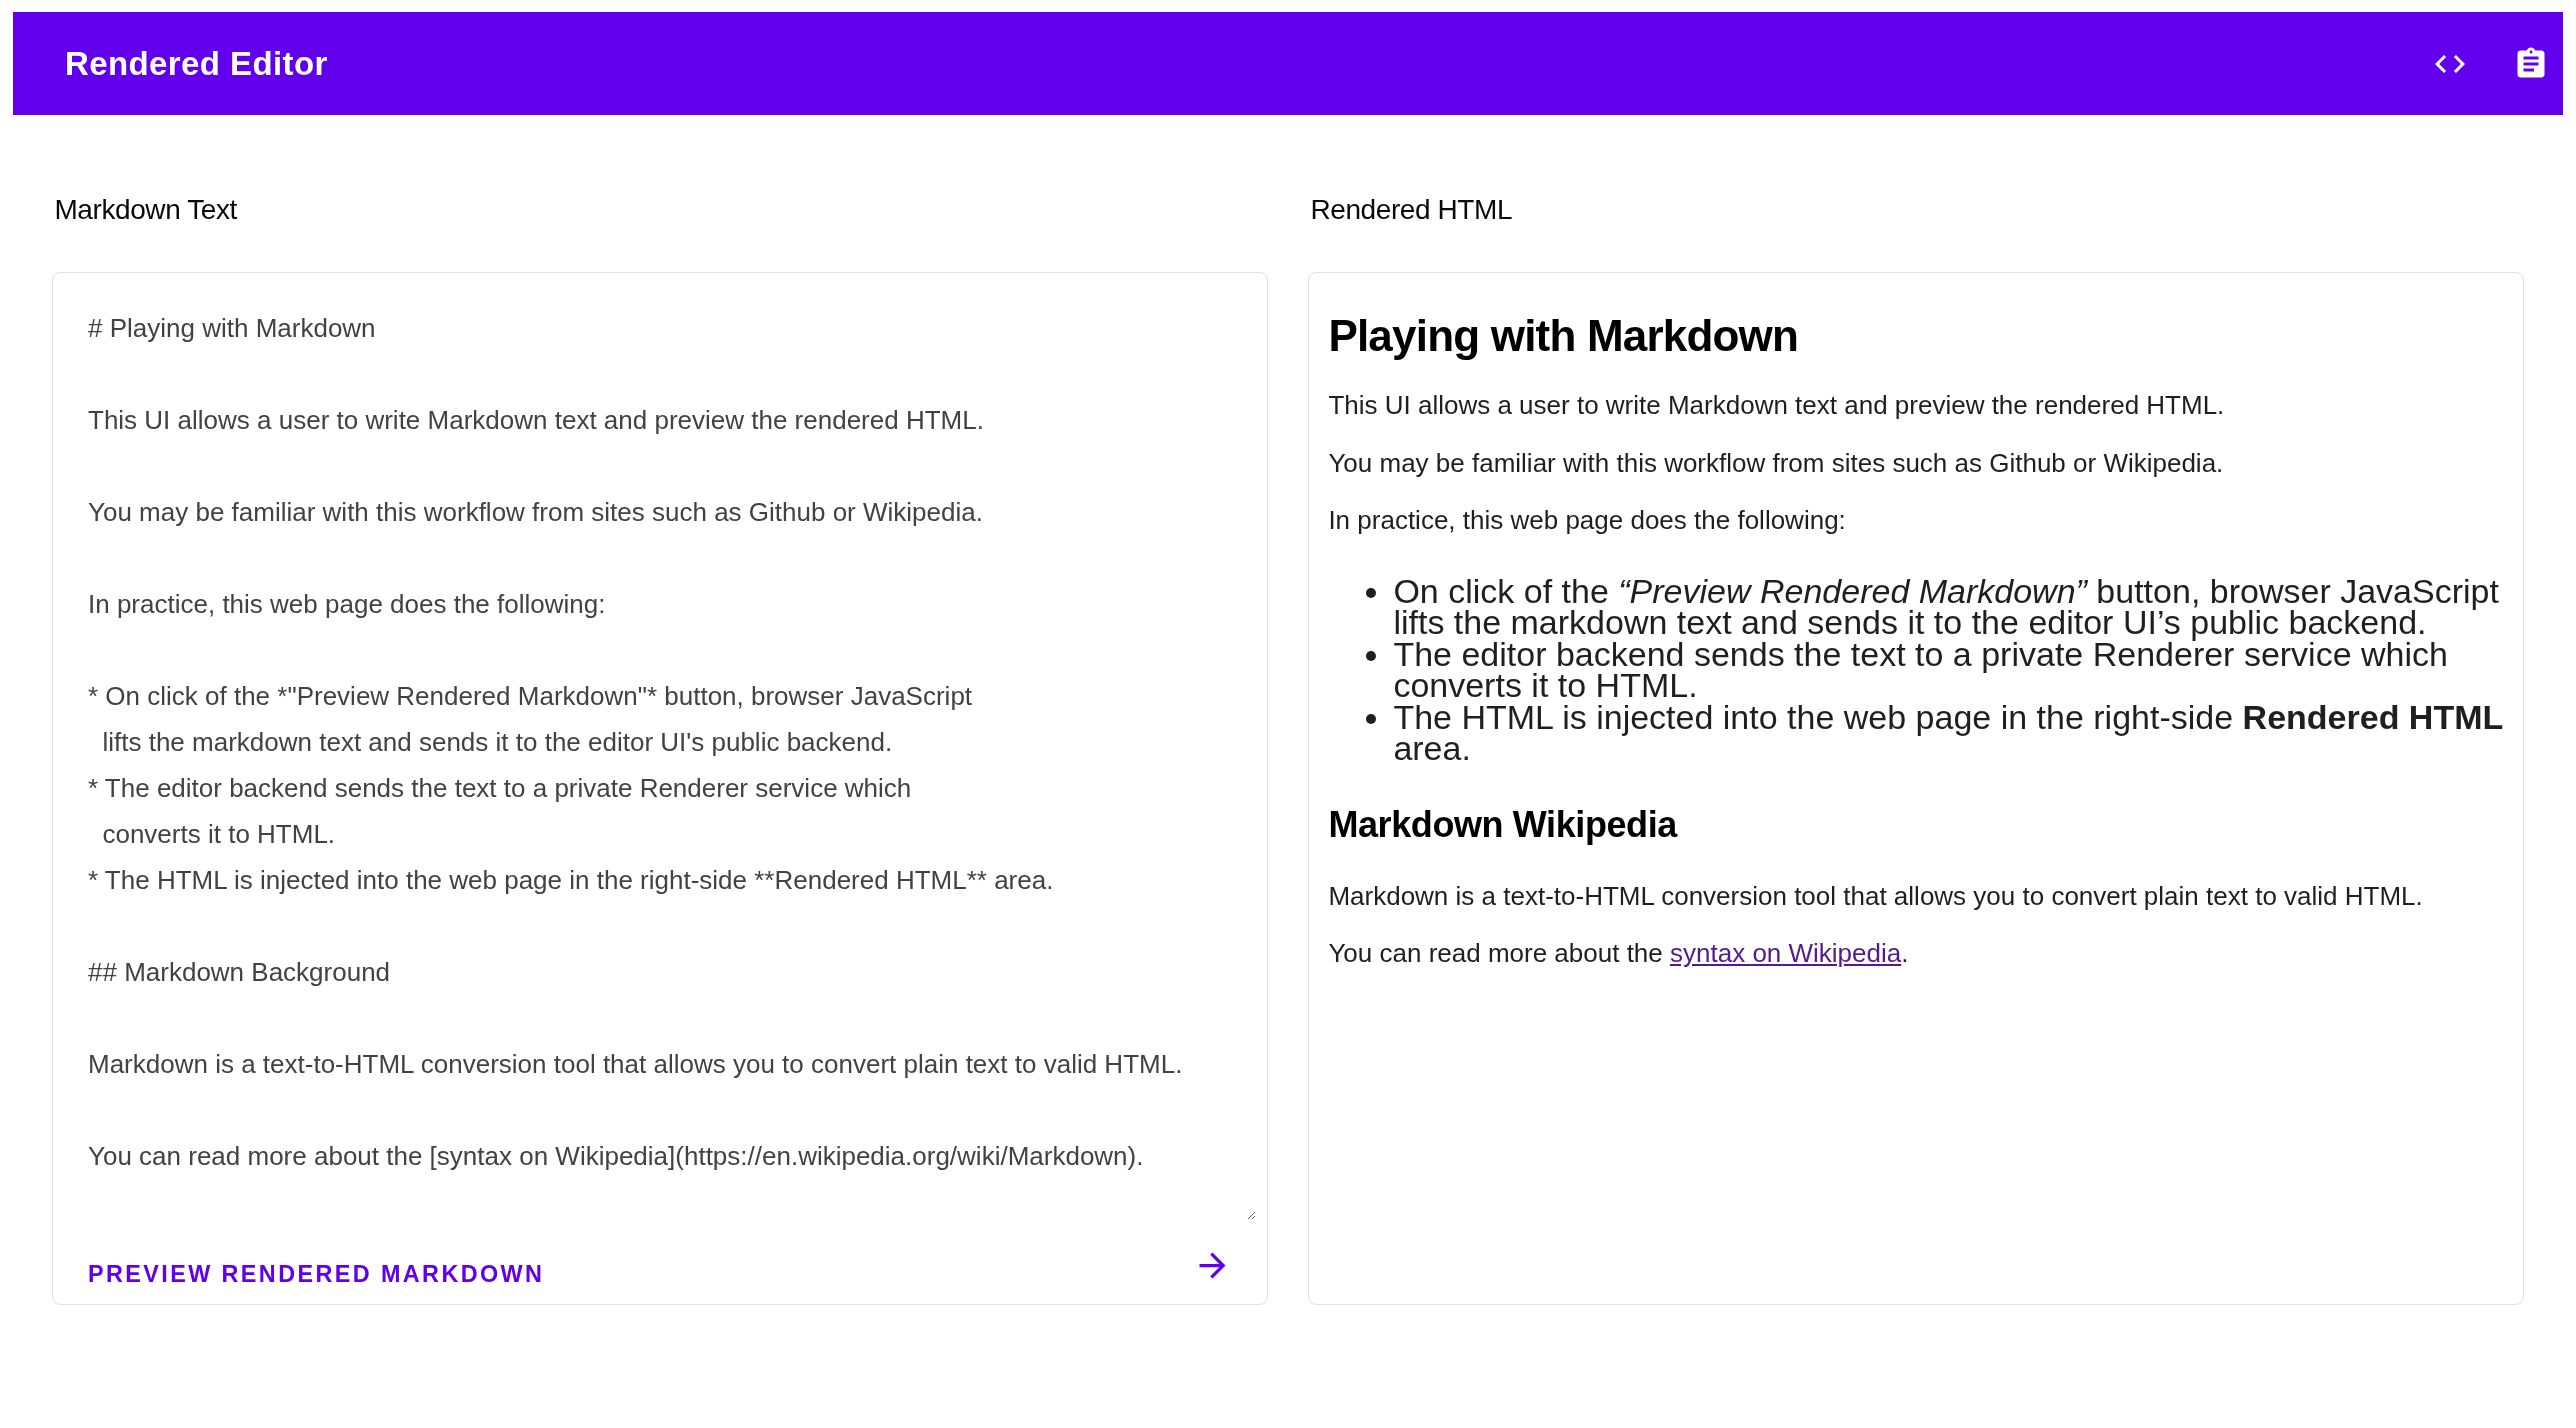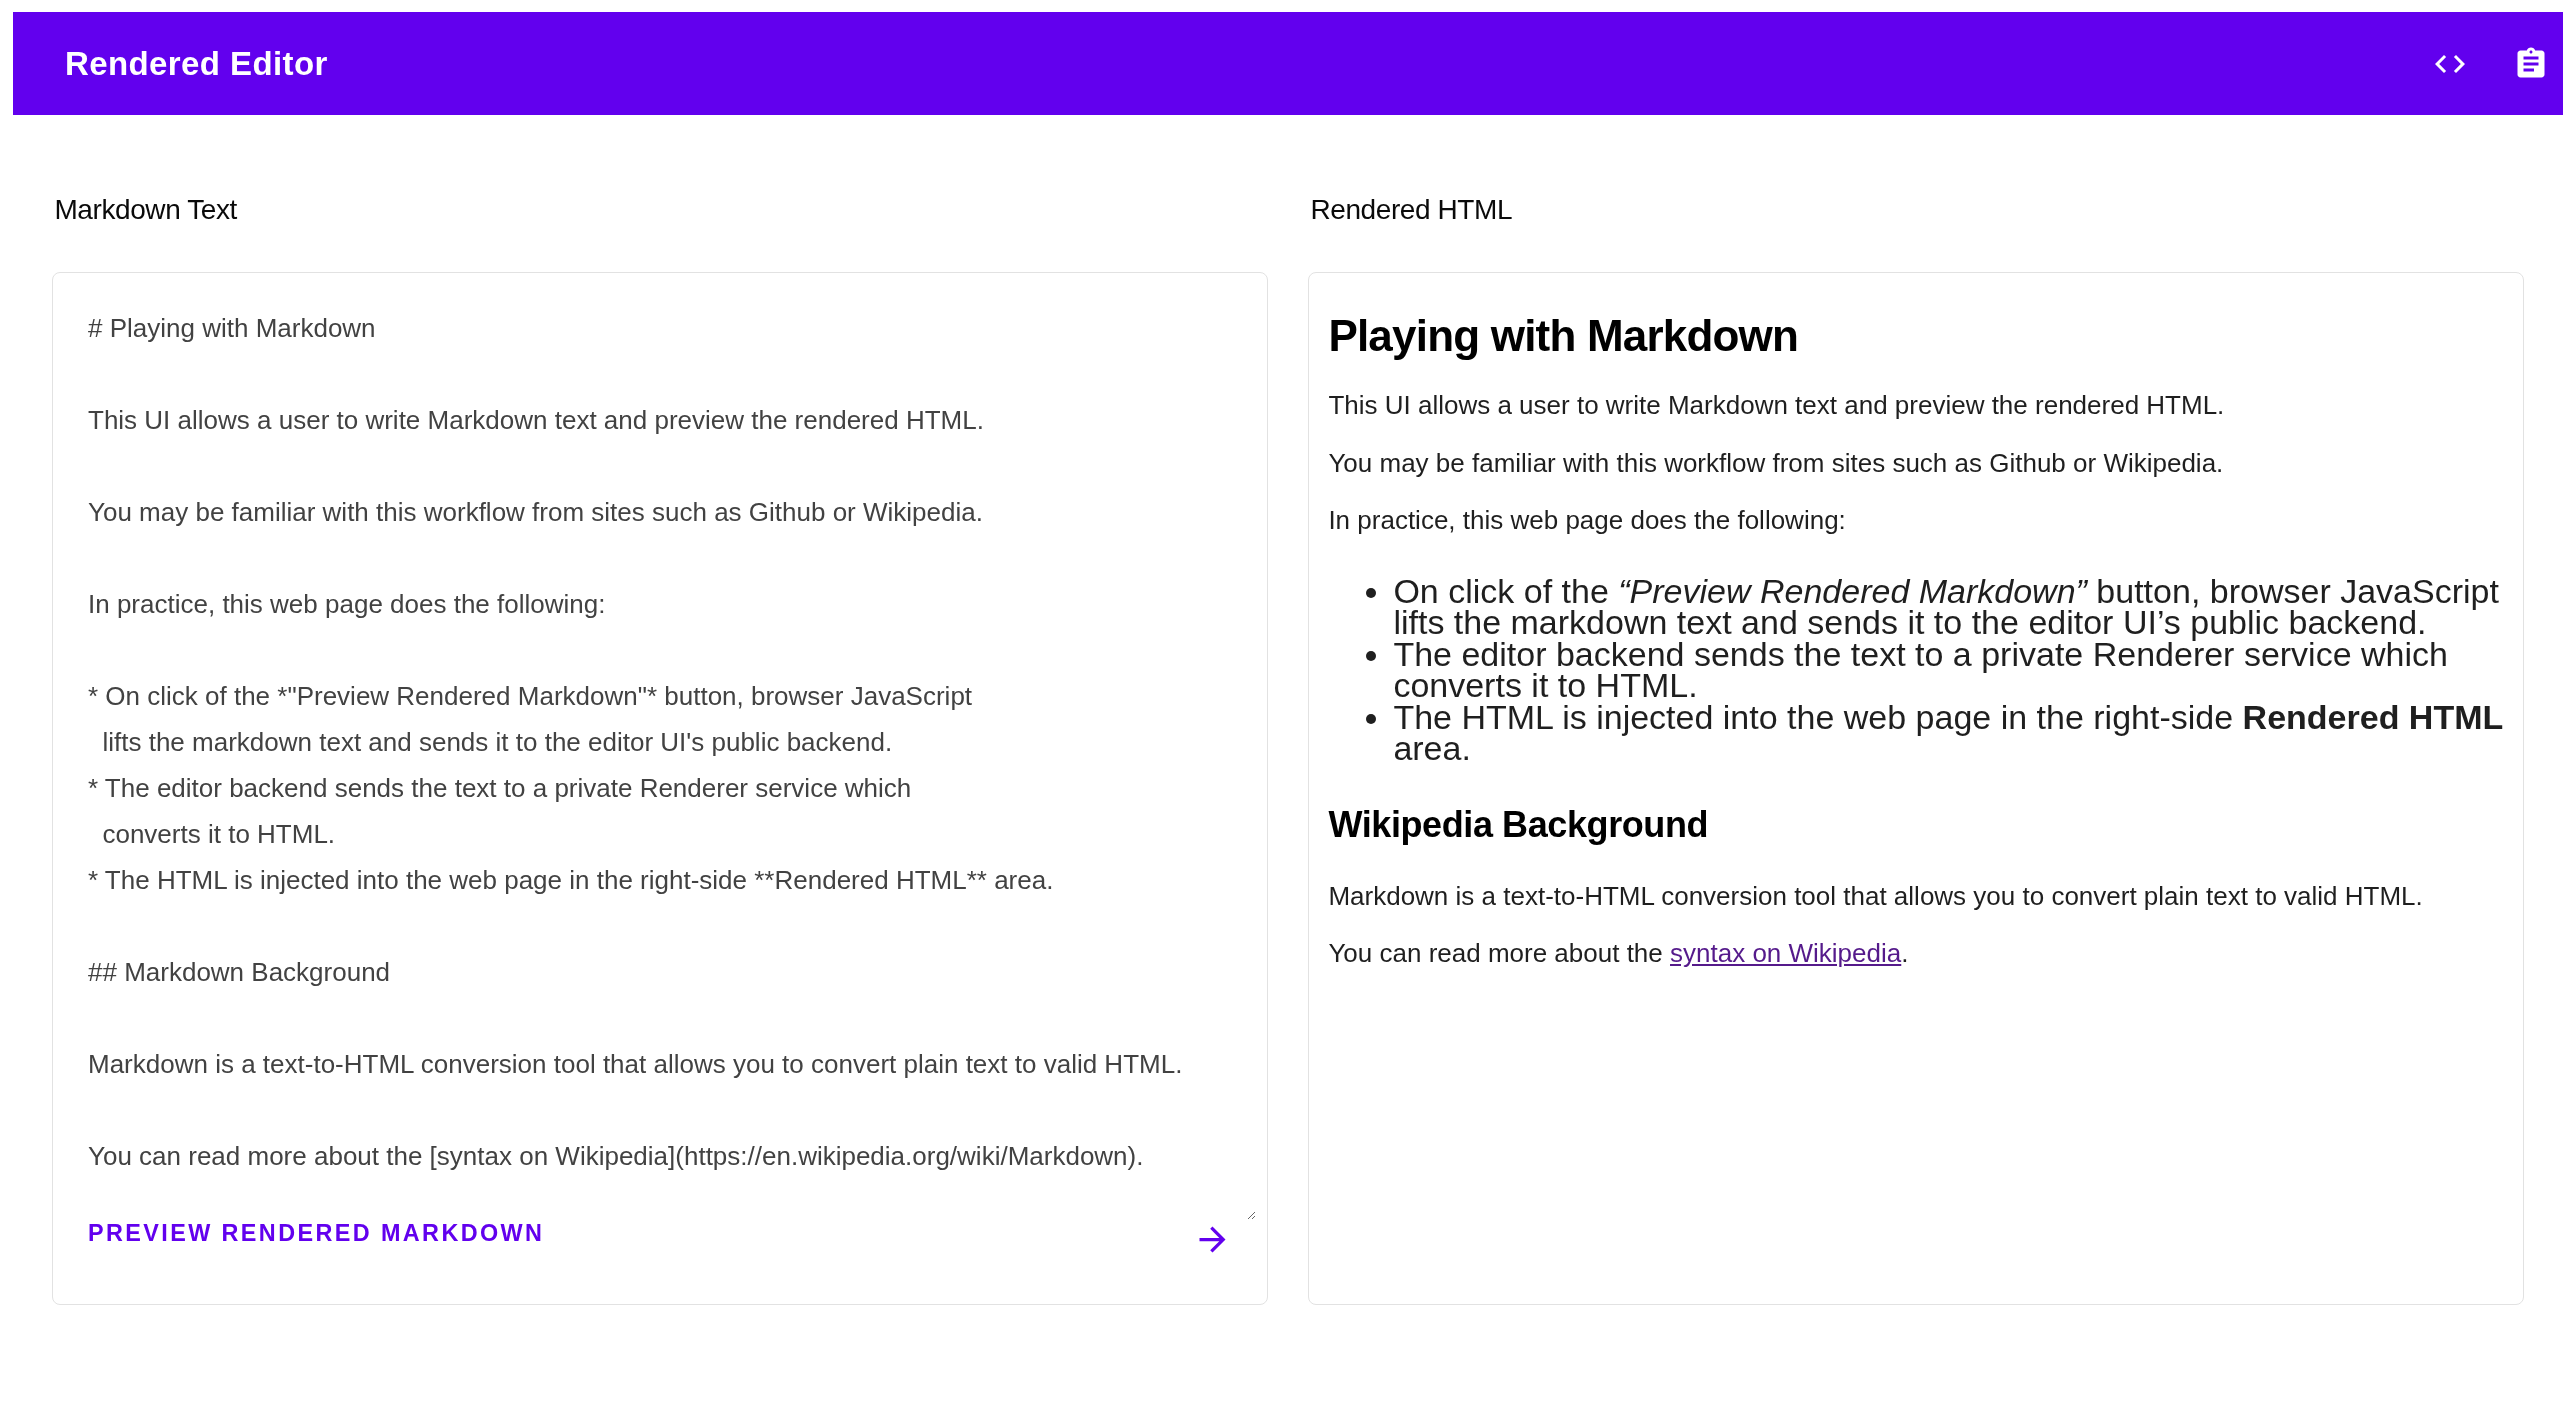--- a/index.html
+++ b/index.html
@@ -74,21 +74,21 @@
     font-size: 26px;
     line-height: 46px;
     color: #424242;
     background: transparent;
     white-space: pre;
     overflow: hidden;
   }
   .button-row {
     flex: 1;
     display: flex;
-    align-items: flex-start;
+    align-items: flex-end;
     justify-content: space-between;
     padding: 0 22.6px 4.8px 24px;
   }
   .preview-button {
     background: none; border: none; cursor: pointer;
     font-family: "Liberation Sans", sans-serif;
     font-size: 23.4px;
     font-weight: 700;
     letter-spacing: 2.4px;
     color: var(--primary, #6200EE);
@@ -199,21 +199,21 @@
         <div class="doc">
           <h1>Playing with Markdown</h1>
           <p>This UI allows a user to write Markdown text and preview the rendered HTML.</p>
           <p>You may be familiar with this workflow from sites such as Github or Wikipedia.</p>
           <p>In practice, this web page does the following:</p>
           <ul>
             <li><span>On click of the </span><em>“Preview Rendered Markdown”</em><span> button, browser JavaScript lifts the markdown text and sends it to the editor UI’s public backend.</span></li>
             <li><span>The editor backend sends the text to a private Renderer service which converts it to HTML.</span></li>
             <li><span>The HTML is injected into the web page in the right-side </span><strong>Rendered HTML</strong><span> area.</span></li>
           </ul>
-          <h2>Wikipedia Background</h2>
+          <h2>Markdown Wikipedia</h2>
           <p>Markdown is a text-to-HTML conversion tool that allows you to convert plain text to valid HTML.</p>
           <p><span>You can read more about the </span><a>syntax on Wikipedia</a><span>.</span></p>
         </div>
       </div>
     </section>
 
   </main>
 </div>
 
 

